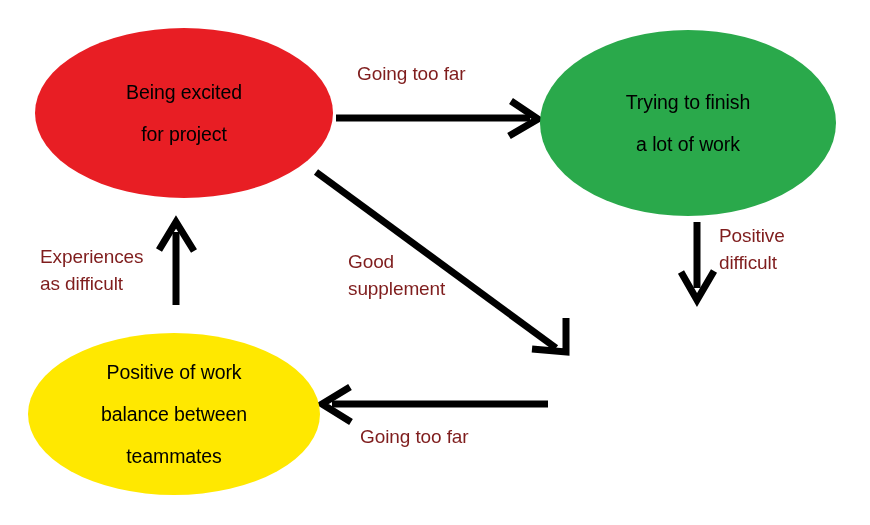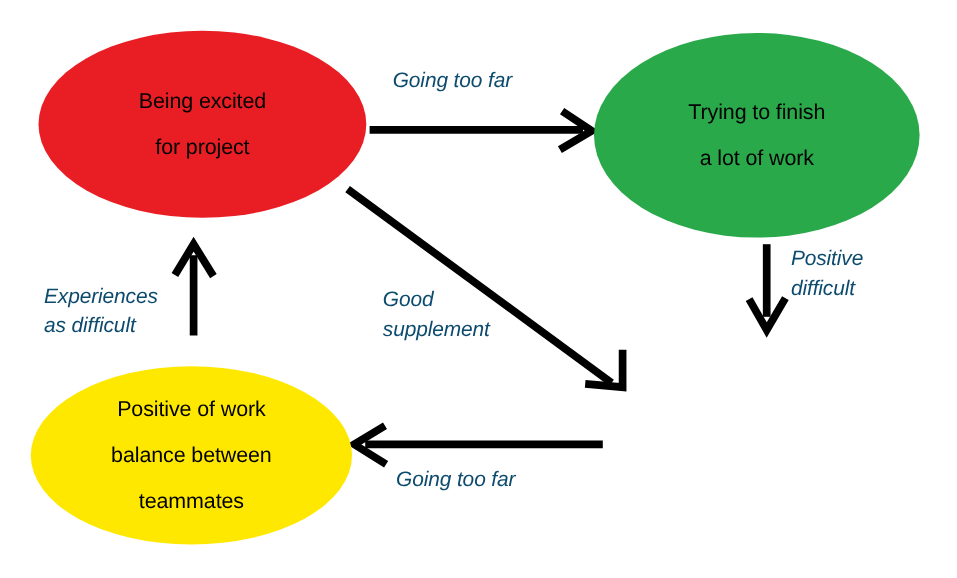--- a/index.html
+++ b/index.html
@@ -37,37 +37,36 @@
   .node-label {
     color: #000000;
     font-size: 19.5px;
     line-height: 42px;
     font-family: "Liberation Sans", sans-serif;
     white-space: pre-line;
     letter-spacing: -0.1px;
   }
   .edge-label {
     position: absolute;
-    color: #0c4a6e;
+    color: #7f1d1d;
     font-size: 19px;
     line-height: 27px;
-    font-style: italic;
     font-family: "Liberation Sans", sans-serif;
     white-space: pre-line;
     letter-spacing: -0.1px;
   }
   #node-excited  { left: 35px;  top: 28px;  width: 298px; height: 170px; }
   #node-trying   { left: 540px; top: 30px;  width: 296px; height: 186px; align-items: center; }
   #node-finished { left: 552px; top: 320px; width: 304px; height: 174px; }
   #node-breakdown{ left: 28px;  top: 333px; width: 292px; height: 162px; }
 
   #label-going-too-far-top    { left: 357px; top: 60px;  }
   #label-positive-opposite    { left: 719px; top: 222px; }
-  #label-experiences          { left: 40px;  top: 256px; }
-  #label-good-supplement      { left: 348px; top: 248px; margin-top: 11px; }
+  #label-experiences          { left: 40px;  top: 243px; }
+  #label-good-supplement      { left: 348px; top: 248px; }
   #label-going-too-far-bottom { left: 360px; top: 423px; }
 </style>
 </head>
 <body>
 
 <div id="canvas">
 
   <svg id="edge-layer" viewBox="0 0 870 525" width="870" height="525">
 
     <g>

